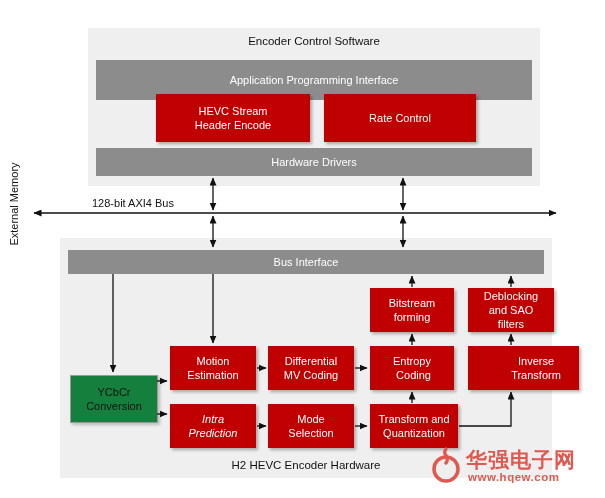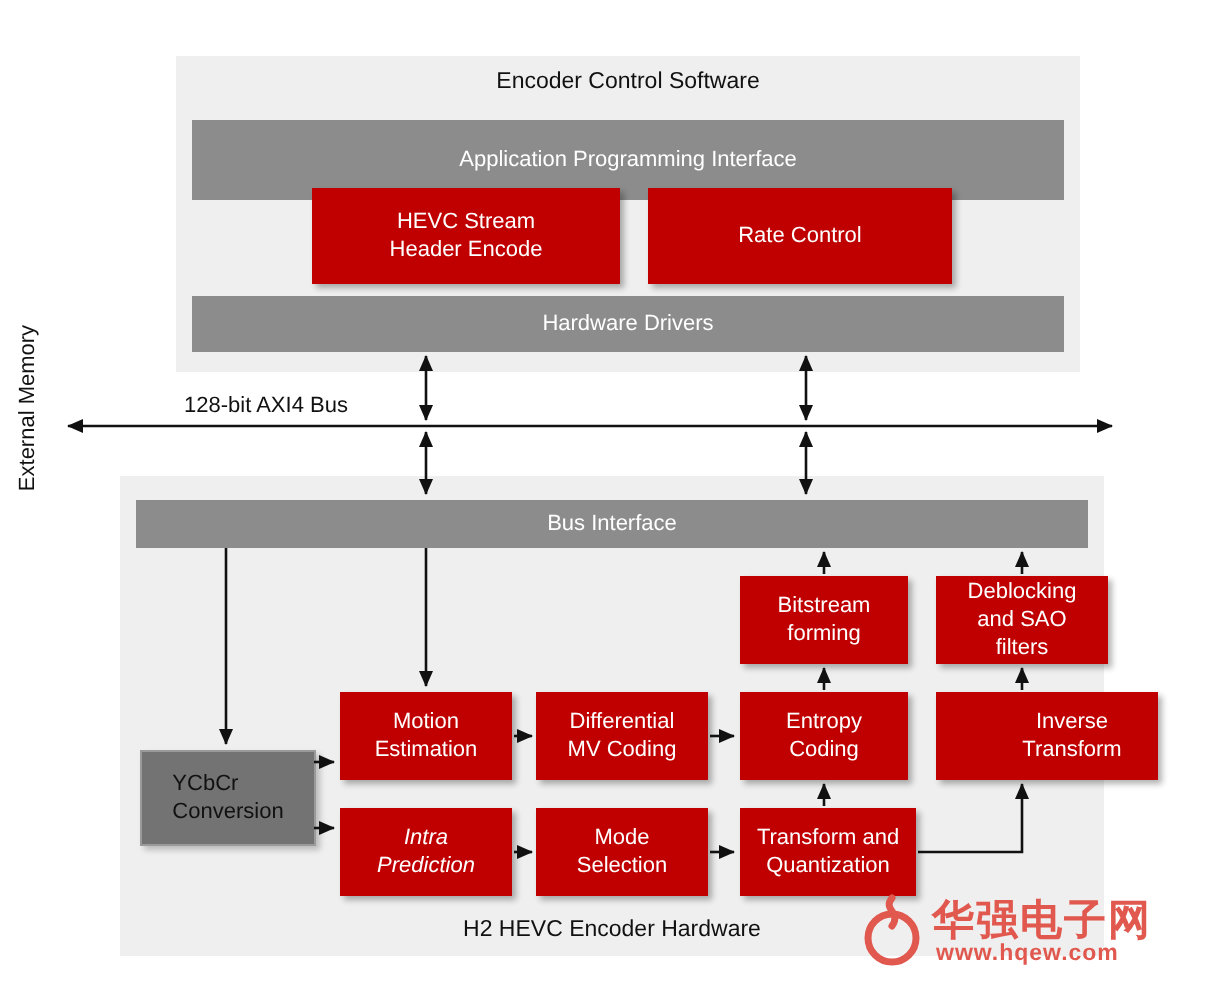--- a/index.html
+++ b/index.html
@@ -3,22 +3,22 @@
 <meta charset="utf-8">
 <style>
   html,body{margin:0;padding:0;background:#fff;}
   body{font-family:"Liberation Sans","DejaVu Sans",sans-serif;}
   #canvas{position:relative;width:605px;height:498px;background:#ffffff;overflow:hidden;}
   .panel{position:absolute;background:#efefef;}
   .panel-title{position:absolute;width:100%;text-align:center;font-size:11.5px;color:#111;}
   .gbar{position:absolute;background:#8c8c8c;color:#ffffff;display:flex;align-items:center;justify-content:center;font-size:11px;}
   .rblock{position:absolute;background:#c00000;color:#ffffff;display:flex;align-items:center;justify-content:center;
           text-align:center;font-size:11px;line-height:1.3;white-space:pre-line;box-shadow:2px 2px 3px rgba(0,0,0,.30);}
-  .grayblock{position:absolute;background:#737373;border:1px solid #9a9a9a;color:#111;display:flex;align-items:center;justify-content:center;
-          font-size:11px;line-height:1.3;white-space:pre-line;box-shadow:2px 2px 3px rgba(0,0,0,.22);}
+  .grayblock{position:absolute;background:#15803d;border:1px solid #9a9a9a;color:#111;display:flex;align-items:center;justify-content:center;
+          text-align:center;font-size:11px;line-height:1.3;white-space:pre-line;box-shadow:2px 2px 3px rgba(0,0,0,.22);}
   .small-label{position:absolute;font-size:11px;color:#111;}
   #external-memory{left:-64px;top:196px;width:160px;height:16px;text-align:center;transform:rotate(-90deg);}
   #bus-label{left:92px;top:197px;}
   #arrows{position:absolute;left:0;top:0;pointer-events:none;}
   #watermark{position:absolute;left:428px;top:444px;width:175px;height:50px;}
   .wm-name{position:absolute;left:38px;top:2px;font-size:21px;font-weight:bold;color:#e0584e;letter-spacing:1px;}
   .wm-url{position:absolute;left:40px;top:27px;font-size:11.5px;font-weight:bold;color:#e0584e;letter-spacing:.5px;}
   .wm-logo{position:absolute;left:0;top:2px;}
 </style>
 </head>
@@ -43,21 +43,21 @@
     <div class="gbar" style="left:8px;top:12px;width:476px;height:24px;">Bus Interface</div>
     <div class="panel-title" style="bottom:7px;">H2 HEVC Encoder Hardware</div>
   </div>
 
   <div class="grayblock" style="left:70px;top:375px;width:86px;height:46px;">YCbCr
 Conversion</div>
   <div class="rblock" style="left:170px;top:346px;width:86px;height:44px;">Motion
 Estimation</div>
   <div class="rblock" style="left:268px;top:346px;width:86px;height:44px;">Differential
 MV Coding</div>
-  <div class="rblock" style="left:370px;top:346px;width:84px;height:44px;">Entropy
+  <div class="rblock" style="left:370px;top:346px;width:84px;height:44px;text-align:right;">Entropy
 Coding</div>
   <div class="rblock" style="left:468px;top:346px;width:86px;height:44px;padding-left:25px;">Inverse
 Transform</div>
   <div class="rblock" style="left:370px;top:288px;width:84px;height:44px;">Bitstream
 forming</div>
   <div class="rblock" style="left:468px;top:288px;width:86px;height:44px;font-size:11px;">Deblocking
 and SAO
 filters</div>
   <div class="rblock" style="left:170px;top:404px;width:86px;height:44px;font-style:italic;">Intra
 Prediction</div>

